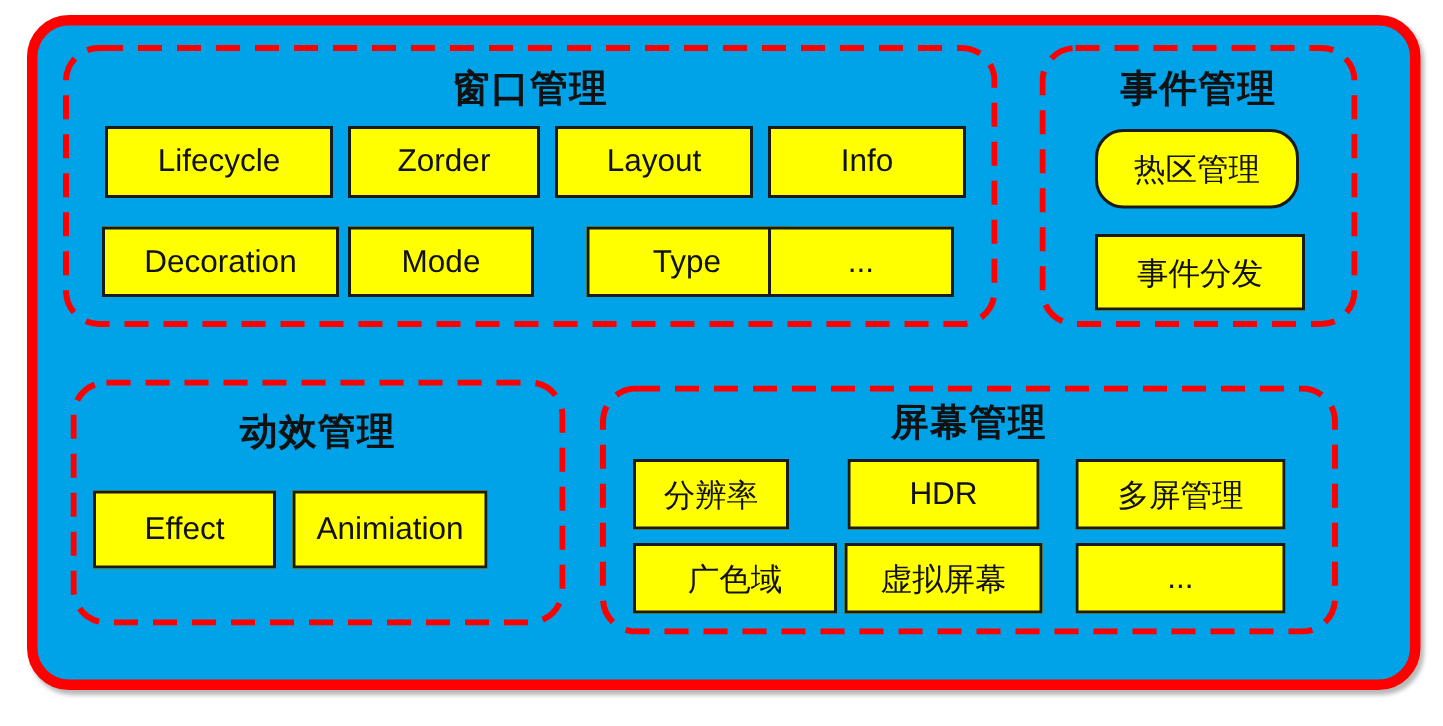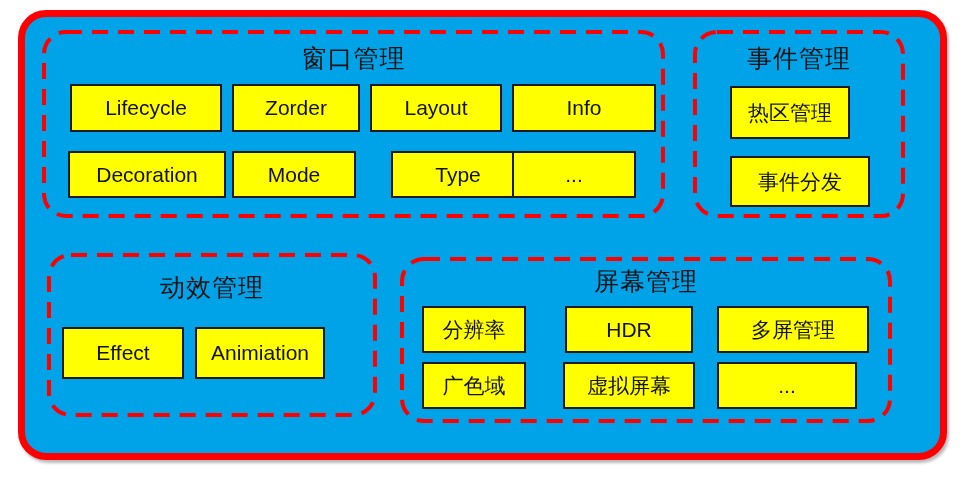--- a/index.html
+++ b/index.html
@@ -33,21 +33,21 @@
   .dash-svg rect{
     fill:none;
     stroke:var(--group-border);
     stroke-width:4;
   }
   .group-title{
     position:absolute;
     left:0;right:0;
     text-align:center;
     font-size:25px;
-    font-weight:400;
+    font-weight:700;
     color:var(--text);
     letter-spacing:1px;
   }
   .box{
     position:absolute;
     background:var(--box-fill);
     border:2.5px solid var(--box-border);
     display:flex;
     align-items:center;
     justify-content:center;
@@ -75,52 +75,52 @@
   <div class="outer-frame">
 
     <section class="group g1">
       <svg class="dash-svg" width="623" height="188" viewBox="0 0 623 188">
         <rect x="2" y="2" width="619" height="184" rx="22" stroke-dasharray="16 10"></rect>
       </svg>
       <h2 class="group-title">窗口管理</h2>
       <div class="box" style="left:28px;top:54px;width:152px;height:48px;">Lifecycle</div>
       <div class="box" style="left:190px;top:54px;width:128px;height:48px;">Zorder</div>
       <div class="box" style="left:328px;top:54px;width:132px;height:48px;">Layout</div>
-      <div class="box" style="left:470px;top:54px;width:144px;height:48px;">Info</div>
+      <div class="box" style="left:470px;top:54px;width:132px;height:48px;">Info</div>
       <div class="box" style="left:26px;top:121px;width:158px;height:47px;">Decoration</div>
       <div class="box" style="left:190px;top:121px;width:124px;height:47px;">Mode</div>
       <div class="box" style="left:337px;top:121px;width:134px;height:47px;margin-left:12px;">Type</div>
       <div class="box" style="left:470px;top:121px;width:124px;height:47px;">...</div>
     </section>
 
     <section class="group g2">
       <svg class="dash-svg" width="212" height="188" viewBox="0 0 212 188">
         <rect x="2" y="2" width="208" height="184" rx="22" stroke-dasharray="16 10"></rect>
       </svg>
       <h2 class="group-title">事件管理</h2>
-      <div class="box" style="left:37px;top:56px;width:120px;height:53px;">热区管理</div>
+      <div class="box" style="left:37px;top:56px;width:136px;height:53px;border-radius:19px;">热区管理</div>
       <div class="box" style="left:37px;top:126px;width:140px;height:51px;">事件分发</div>
     </section>
 
     <section class="group g3">
       <svg class="dash-svg" width="330" height="164" viewBox="0 0 330 164">
         <rect x="2" y="2" width="326" height="160" rx="22" stroke-dasharray="16 10"></rect>
       </svg>
       <h2 class="group-title">动效管理</h2>
       <div class="box" style="left:15px;top:74px;width:122px;height:52px;text-align:right;">Effect</div>
       <div class="box" style="left:148px;top:74px;width:130px;height:52px;">Animiation</div>
     </section>
 
     <section class="group g4">
       <svg class="dash-svg" width="492" height="166" viewBox="0 0 492 166">
         <rect x="2" y="2" width="488" height="162" rx="22" stroke-dasharray="16 10"></rect>
       </svg>
       <h2 class="group-title">屏幕管理</h2>
       <div class="box" style="left:22px;top:49px;width:104px;height:47px;">分辨率</div>
       <div class="box" style="left:165px;top:49px;width:128px;height:47px;">HDR</div>
-      <div class="box" style="left:317px;top:49px;width:152px;height:47px;">多屏管理</div>
-      <div class="box" style="left:22px;top:105px;width:104px;height:47px;text-align:right;">广色域</div>
+      <div class="box" style="left:317px;top:49px;width:140px;height:47px;">多屏管理</div>
+      <div class="box" style="left:22px;top:105px;width:136px;height:47px;text-align:right;">广色域</div>
       <div class="box" style="left:163px;top:105px;width:132px;height:47px;">虚拟屏幕</div>
       <div class="box" style="left:317px;top:105px;width:140px;height:47px;">...</div>
     </section>
 
   </div>
 </div>
 
 </body></html>

